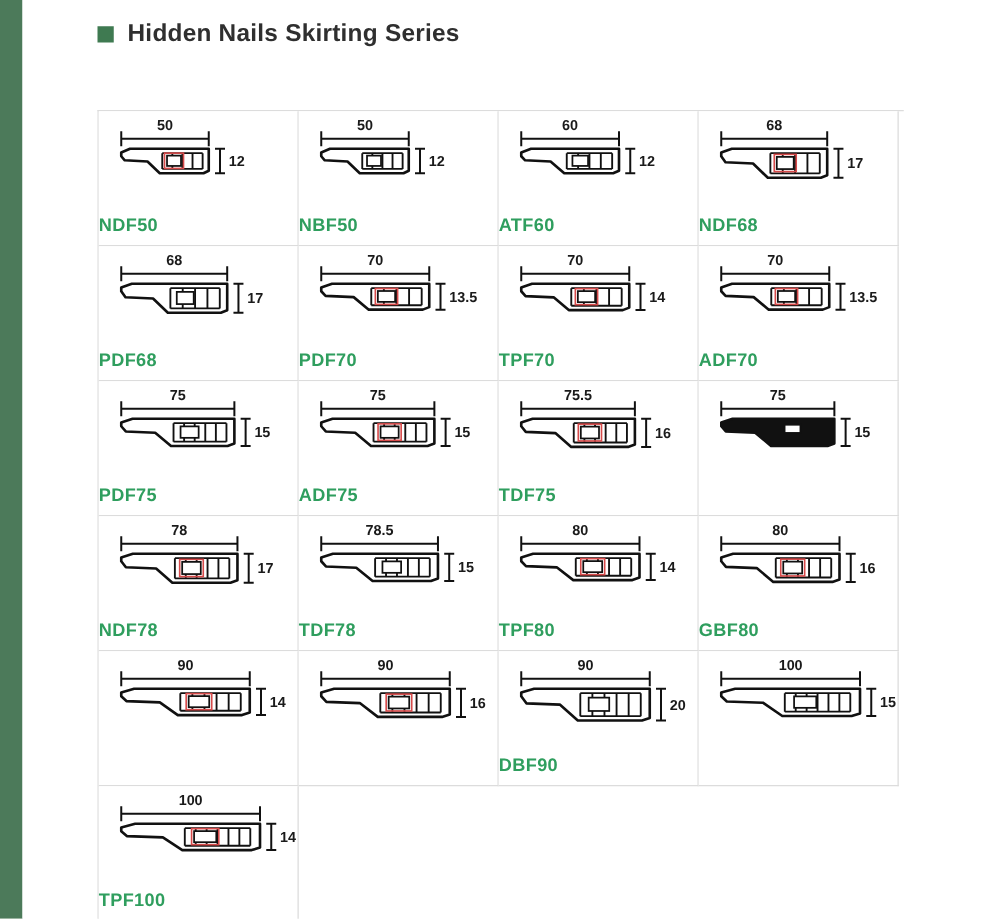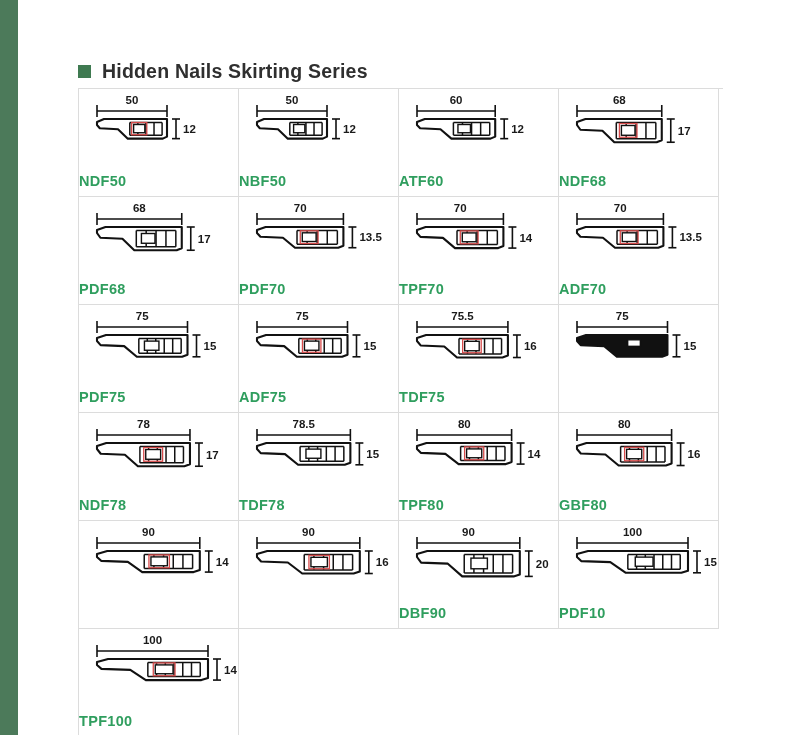--- a/index.html
+++ b/index.html
@@ -42,21 +42,20 @@
     width: 770px;
     height: 735px;
   }
   .title-row {
     position: absolute;
     left: 48px;
     top: 18px;
     display: flex;
     align-items: center;
     gap: 11px;
-    margin-top: 44px;
   }
   .title-square {
     width: 13px;
     height: 13px;
     background: #3f7a51;
     display: inline-block;
   }
   .title-text {
     font-size: 19.5px;
     font-weight: bold;
@@ -605,21 +604,20 @@
             <line x1="95.035" y1="29.5" x2="95.035" y2="44.3" class="inner-line"></line>
             <line x1="103.76666666666668" y1="29.5" x2="103.76666666666668" y2="44.3" class="inner-line"></line>
             <line x1="112.49833333333333" y1="29.5" x2="112.49833333333333" y2="44.3" class="inner-line"></line>
             <line x1="121.23" y1="29.5" x2="121.23" y2="44.3" class="inner-line"></line>
             <rect x="76.2702" y="32.104" width="17.76" height="9.155999999999999" class="white-chip"></rect>
             <line x1="138" y1="26" x2="138" y2="47.8" class="dimline"></line>
             <line x1="134" y1="26" x2="142" y2="26" class="dimtick"></line>
             <line x1="134" y1="47.8" x2="142" y2="47.8" class="dimtick"></line>
             <text x="145" y="40.9" text-anchor="start" class="dim-text">15</text>
           </svg>
-          <div class="cell-label">PDF10</div>
         </div>
         <div class="cell">
           <svg class="cell-svg" viewBox="0 0 160 78">
             <line x1="18" y1="18" x2="129" y2="18" class="dimline"></line>
             <line x1="18" y1="12" x2="18" y2="24" class="dimtick"></line>
             <line x1="129" y1="12" x2="129" y2="24" class="dimtick"></line>
             <text x="73.5" y="11" text-anchor="middle" class="dim-text">100</text>
             <path d="M 18 29 L 29.1 26 L 129 26 L 129 45.08 L 122.34 47.08 L 66.84 47.08 L 51.3 36.8536 L 22.44 35.8536 L 18 32 Z" class="prof-fill"></path>
             <line x1="68.84" y1="29.5" x2="121.23" y2="29.5" class="inner-line"></line>
             <line x1="68.84" y1="43.58" x2="121.23" y2="43.58" class="inner-line"></line>

